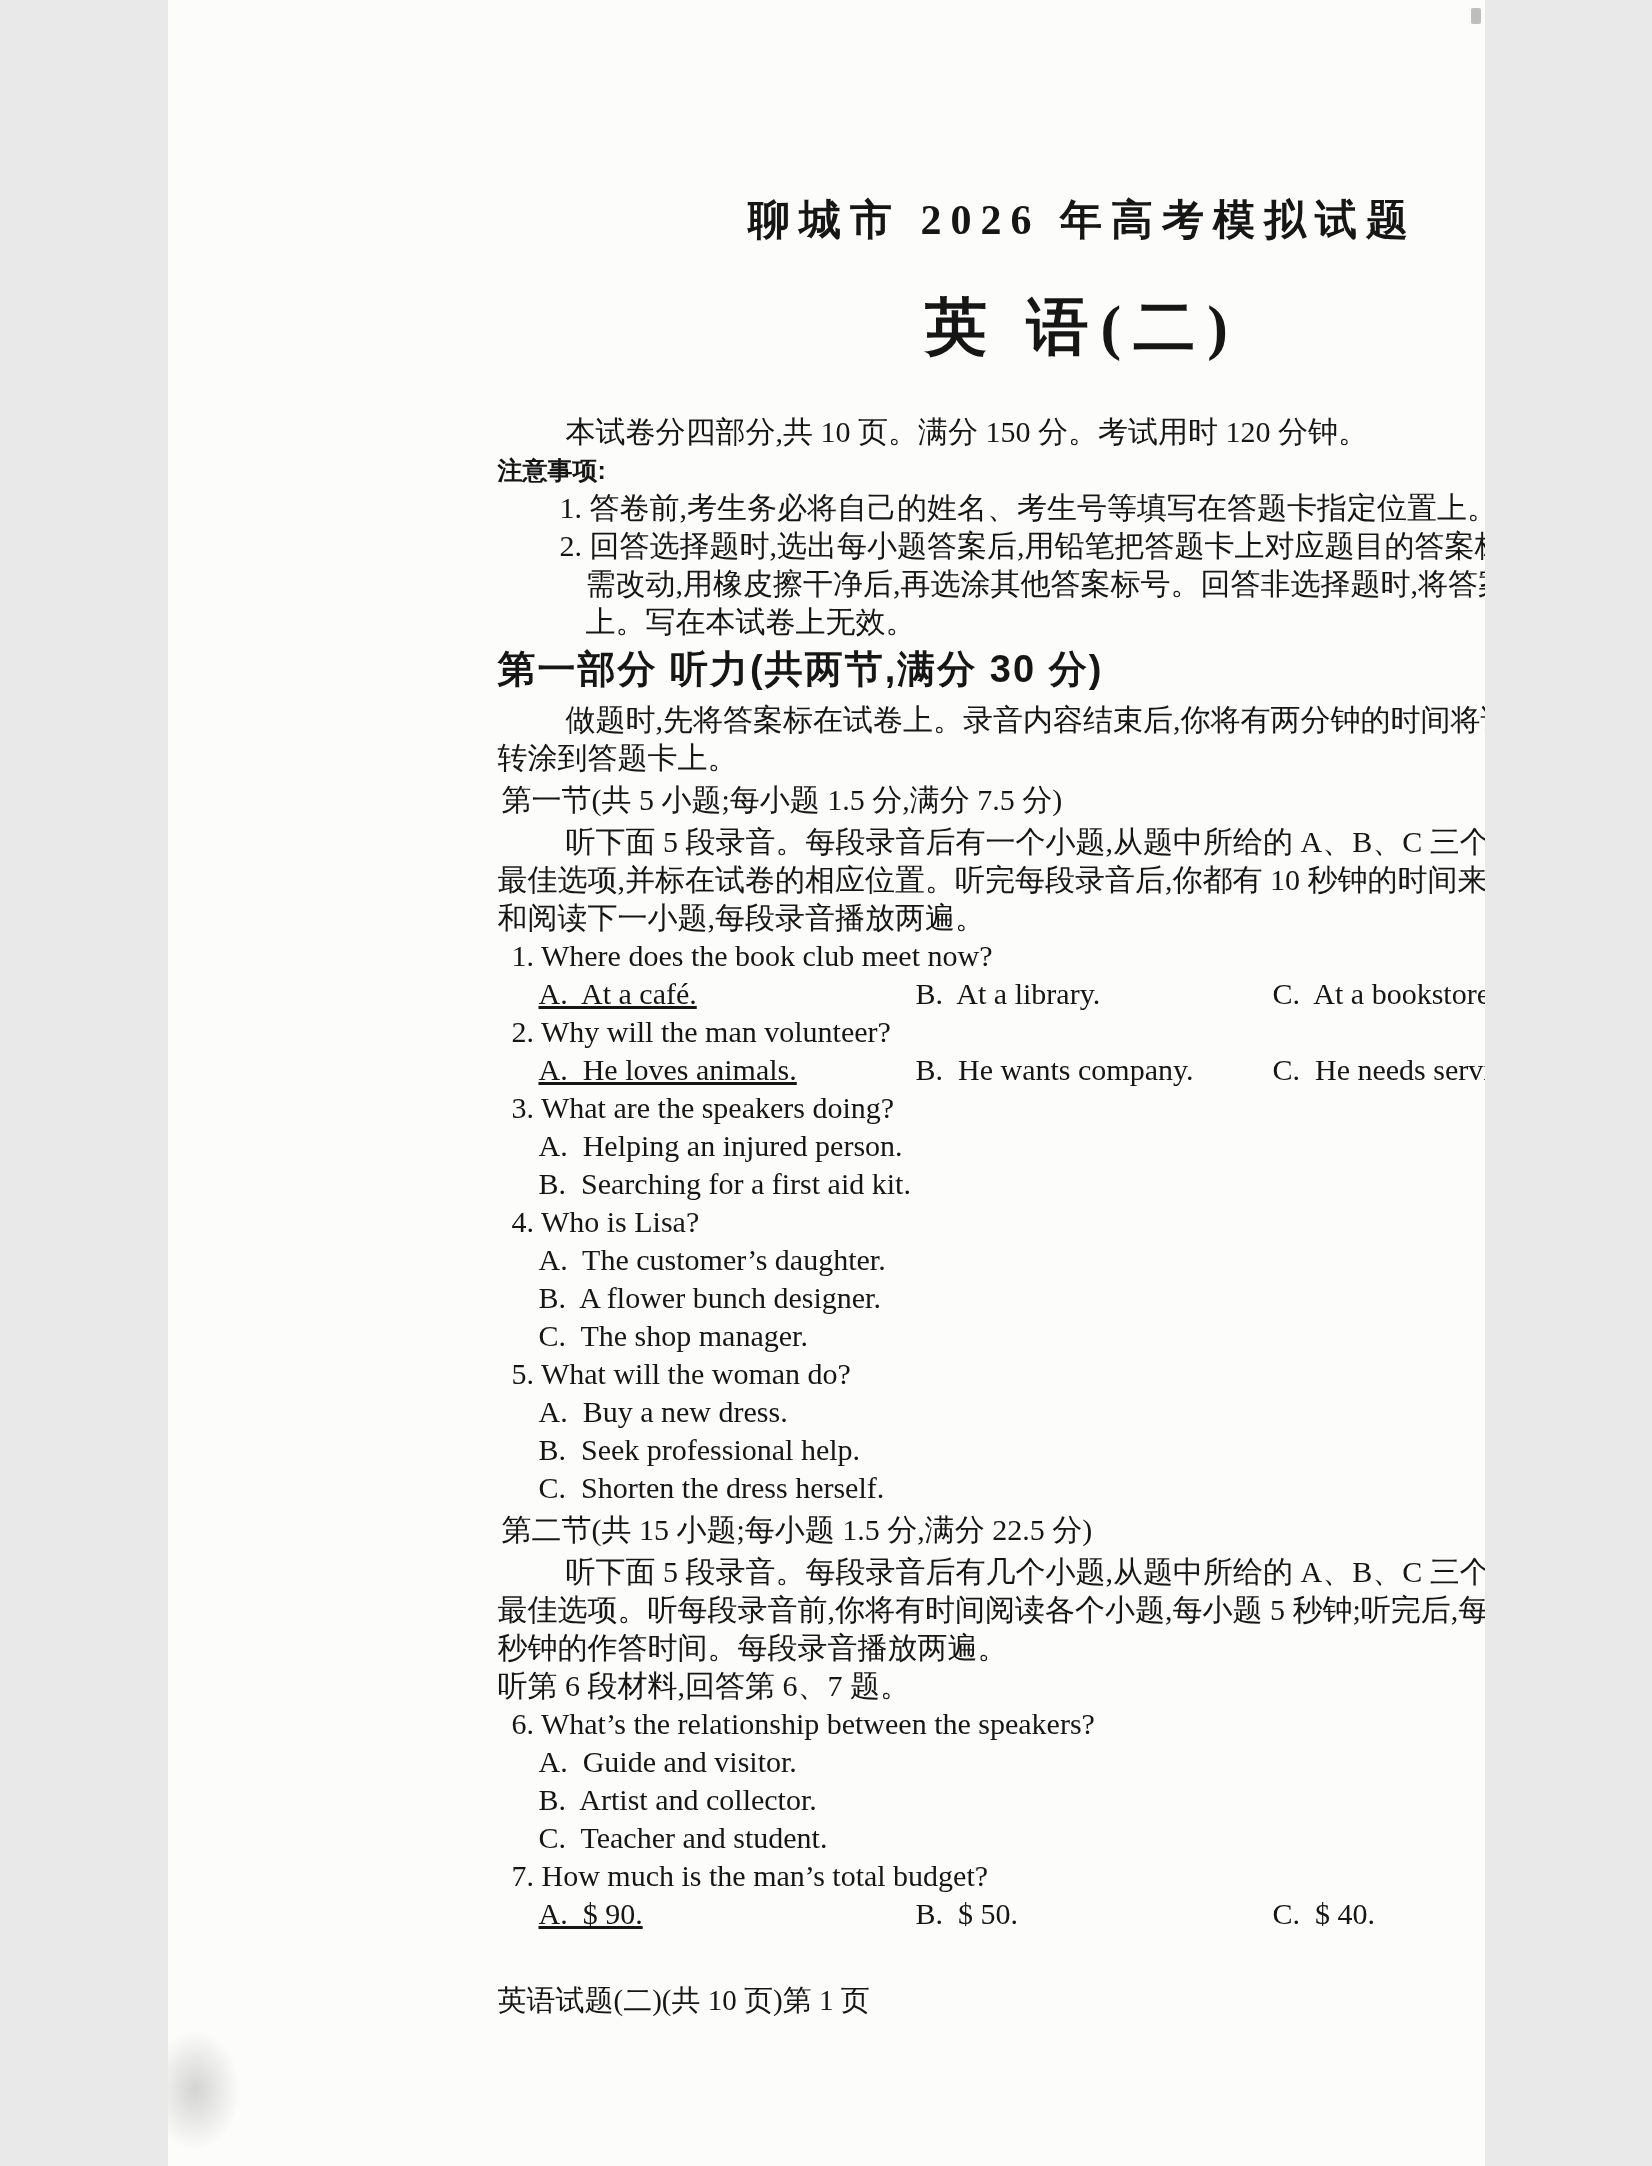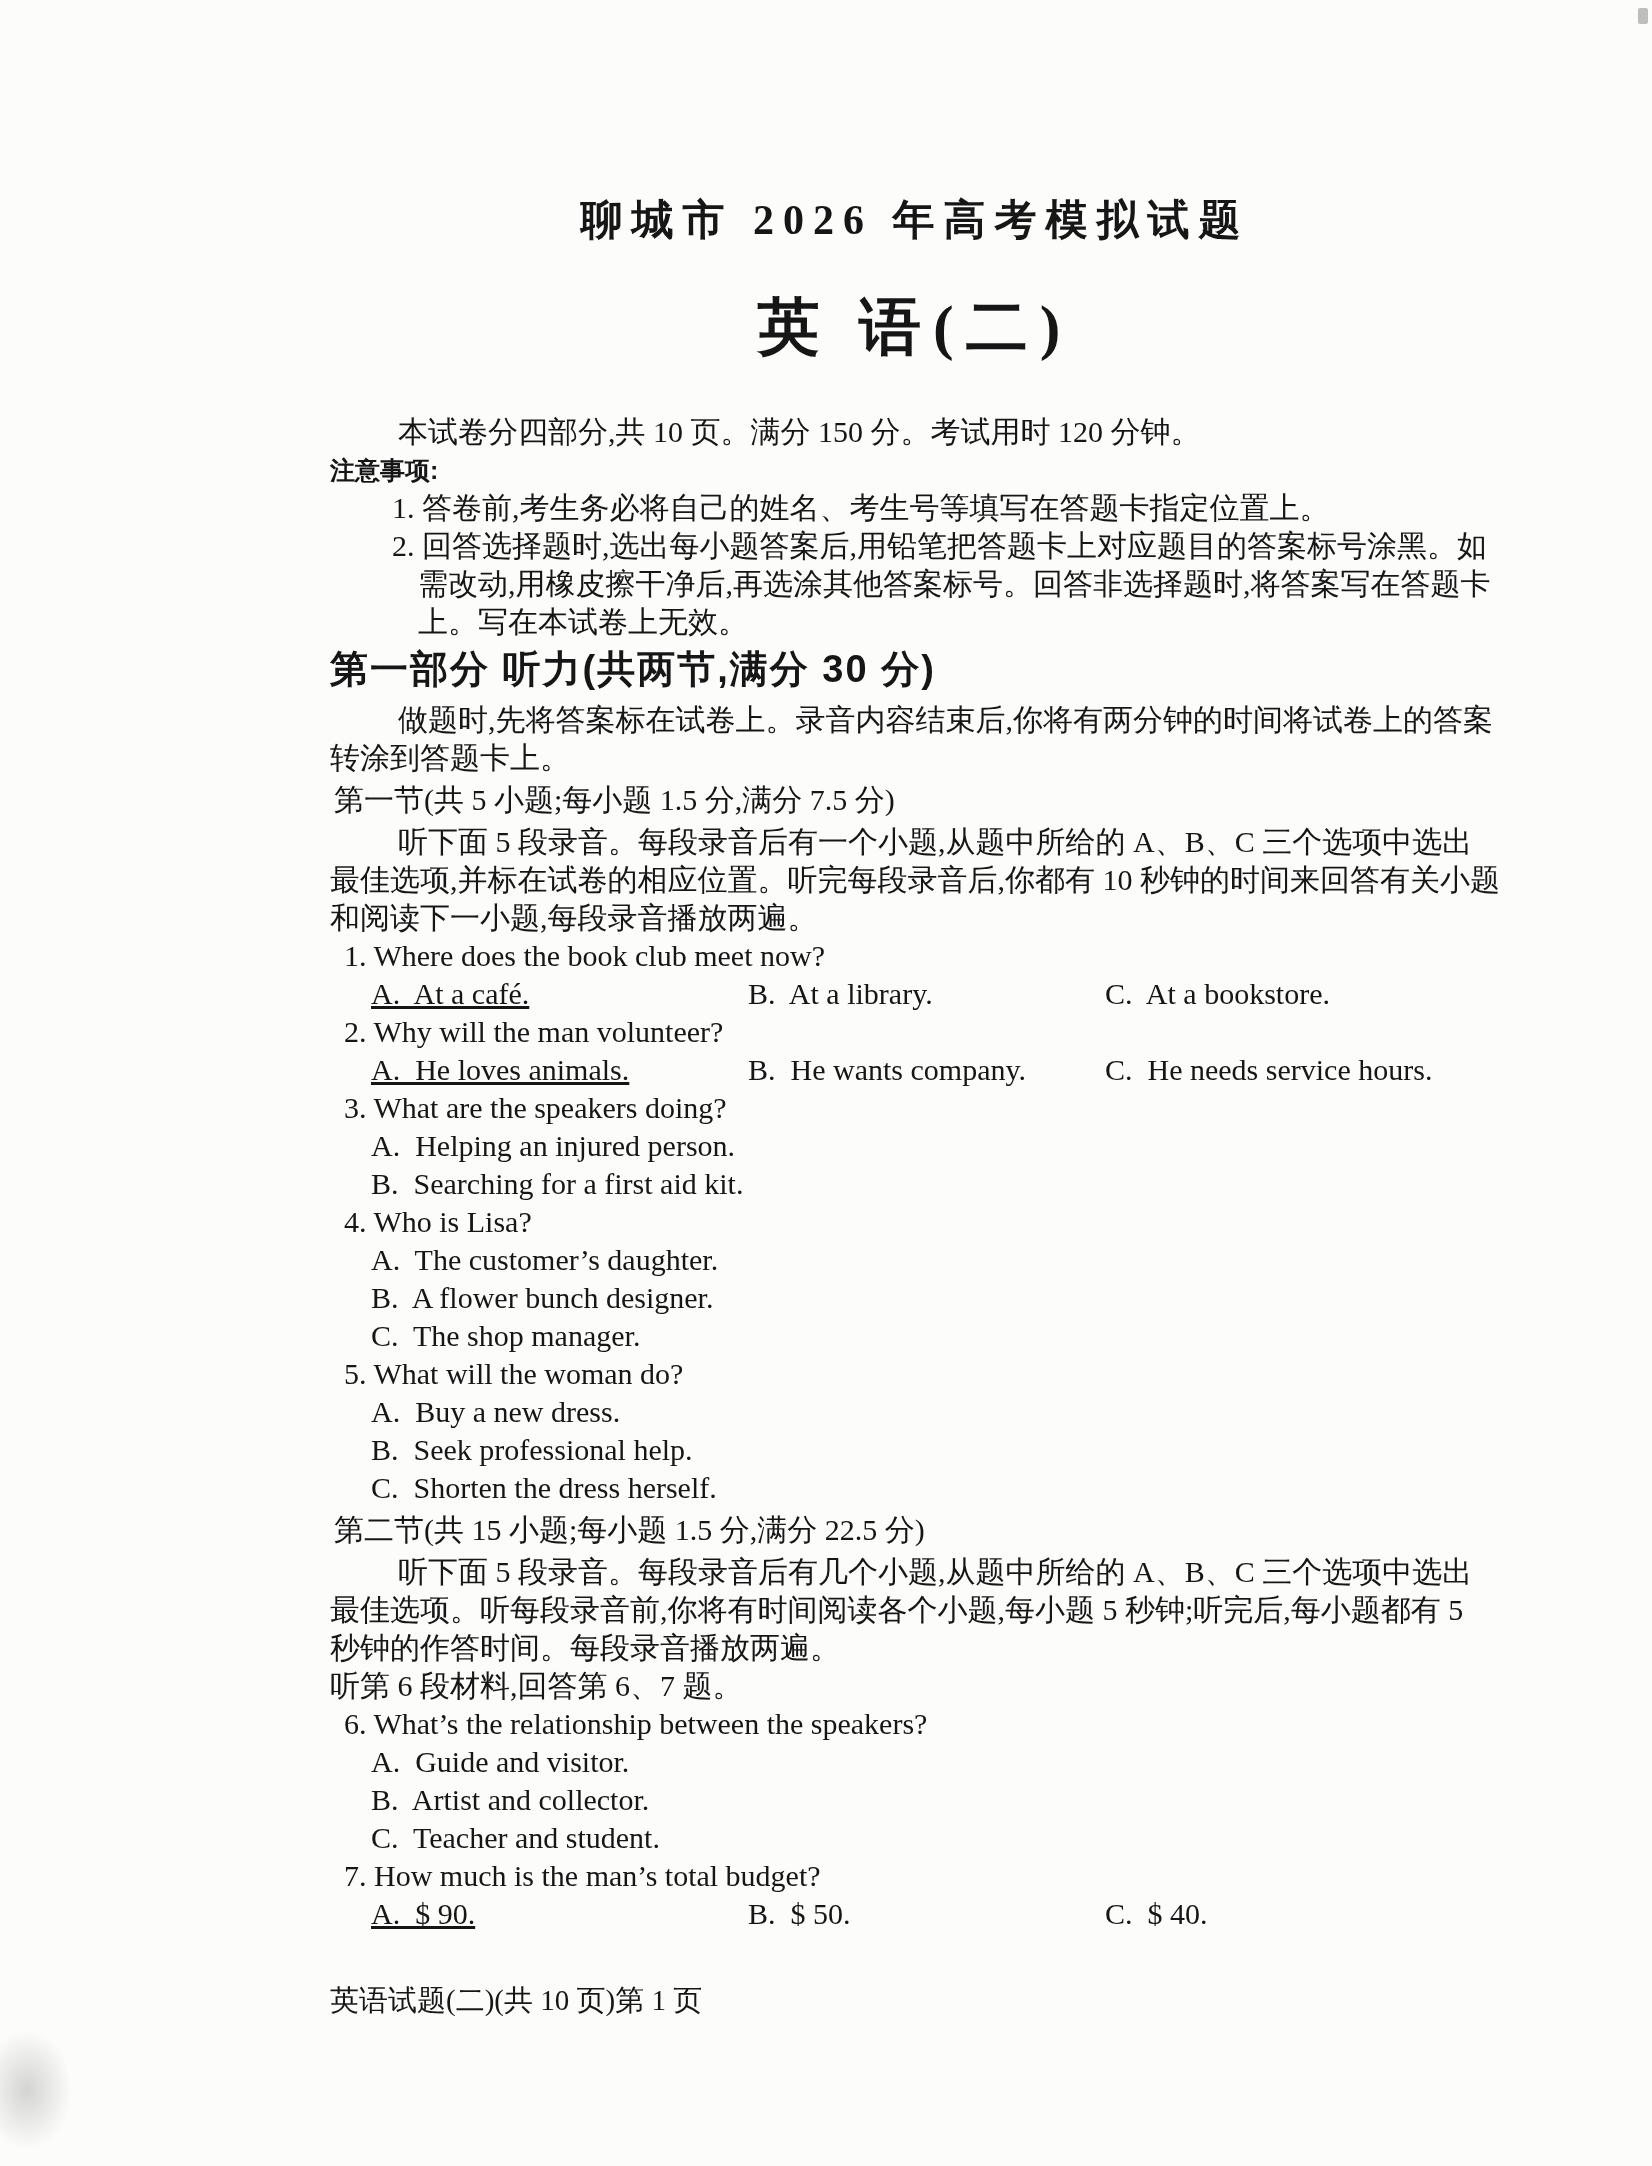--- a/index.html
+++ b/index.html
@@ -1,18 +1,18 @@
 <!DOCTYPE html>
 <html><head>
 <meta charset="utf-8">
 <style>
   html,body { margin:0; padding:0; background:#e9e9e9; }
   .page {
     position:relative;
-    width:1652px; height:2166px;
+    width:1317px; height:2166px;
     margin:0 auto;
     background:#fcfcfb;
     color:#161616;
     font-family:"Liberation Serif","DejaVu Serif",serif;
     overflow:hidden;
   }
   .content {
     position:absolute; left:330px; top:195px; width:1170px;
     font-size:30px; line-height:38px;
   }

